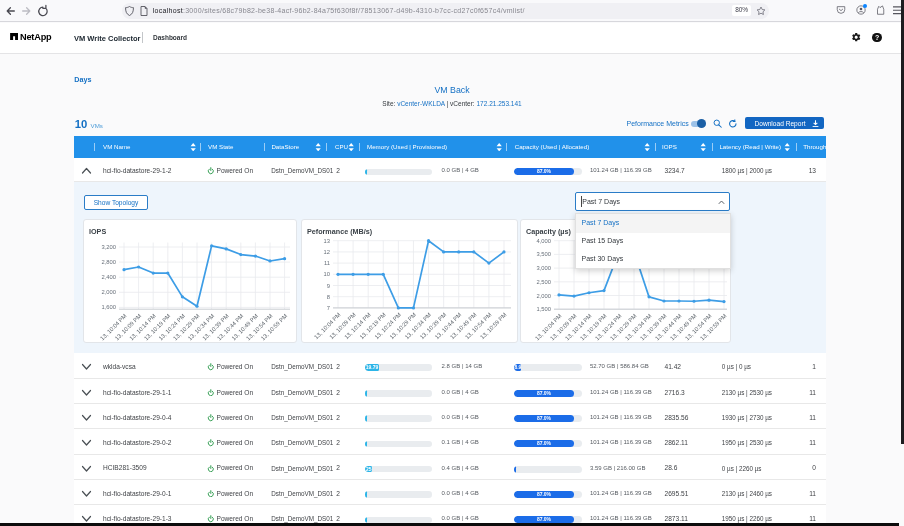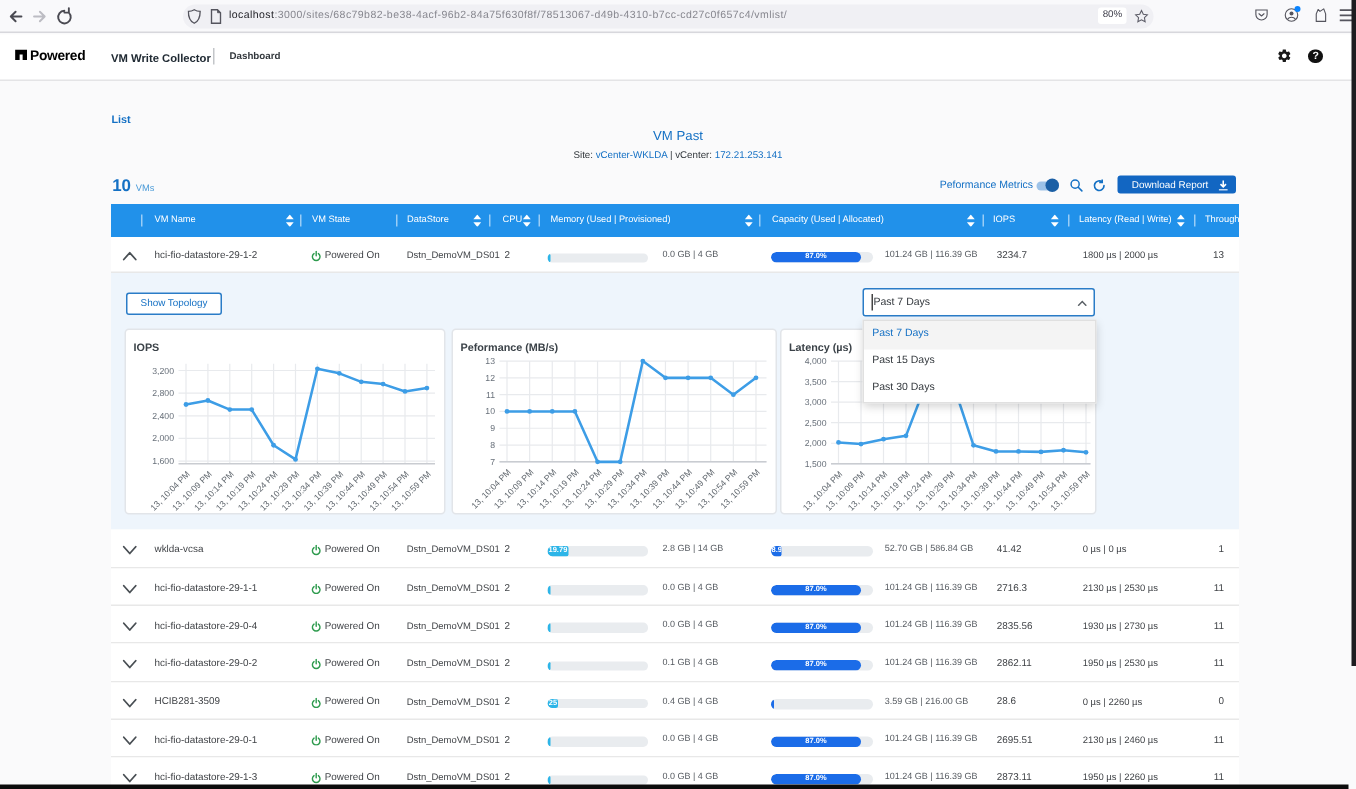--- a/index.html
+++ b/index.html
@@ -36,30 +36,30 @@
 <svg class="abs" style="left:875px;top:5px;" width="10" height="11" viewBox="0 0 24 26">
     <path d="M6 10 l3-7 3 3 6-4 3 8 v12 h-15 z" fill="none" stroke="#55555e" stroke-width="1.8" stroke-linejoin="round"></path>
   </svg>
 <svg class="abs" style="left:893px;top:6.2px;" width="9" height="8.5" viewBox="0 0 9 8.5">
     <path d="M0 0.8 h9 M0 4.2 h9 M0 7.6 h9" stroke="#55555e" stroke-width="1.15"></path>
   </svg>
 <div class="abs" style="left:0;top:22.5px;width:904px;height:31px;background:#fff;border-bottom:1px solid #e4e4e6;"></div>
 <svg class="abs" style="left:9.7px;top:32.9px;" width="8.2" height="7.3" viewBox="0 0 24 22">
     <path d="M0 0 h24 v22 h-9 v-12 h-6 v12 h-9 z" fill="#000"></path>
   </svg>
-<div class="abs" style="left:20px;top:31.8px;font-size:9.2px;font-weight:bold;color:#000;letter-spacing:-0.2px;">Powered</div>
+<div class="abs" style="left:20px;top:31.8px;font-size:9.2px;font-weight:bold;color:#000;letter-spacing:-0.2px;">NetApp</div>
 <div class="abs" style="left:74px;top:33.5px;font-size:7.5px;font-weight:bold;color:#202a33;">VM Write Collector</div>
 <div class="abs" style="left:141.5px;top:31.5px;width:1.5px;height:11px;background:#c3c6c9;"></div>
 <div class="abs" style="left:153px;top:34.4px;font-size:6.5px;font-weight:bold;color:#32373c;">Dashboard</div>
 <svg class="abs" style="left:850.6px;top:32.4px;" width="10.4" height="10.4" viewBox="0 0 24 24">
     <path fill="#1a1a1a" d="M19.14 12.94c.04-.3.06-.61.06-.94 0-.32-.02-.64-.07-.94l2.03-1.58c.18-.14.23-.41.12-.61l-1.92-3.32c-.12-.22-.37-.29-.59-.22l-2.39.96c-.5-.38-1.03-.7-1.62-.94L14.4 2.81c-.04-.24-.24-.41-.48-.41h-3.84c-.24 0-.43.17-.47.41L9.25 5.35c-.59.24-1.13.57-1.62.94L5.24 5.33c-.22-.08-.47 0-.59.22L2.74 8.87c-.12.21-.08.47.12.61l2.03 1.58c-.05.3-.09.63-.09.94s.02.64.07.94l-2.03 1.58c-.18.14-.23.41-.12.61l1.92 3.32c.12.22.37.29.59.22l2.39-.96c.5.38 1.03.7 1.62.94l.36 2.54c.05.24.24.41.48.41h3.84c.24 0 .44-.17.47-.41l.36-2.54c.59-.24 1.13-.56 1.62-.94l2.39.96c.22.08.47 0 .59-.22l1.92-3.32c.12-.22.07-.47-.12-.61l-2.01-1.58zM12 15.6c-1.98 0-3.6-1.62-3.6-3.6s1.62-3.6 3.6-3.6 3.6 1.62 3.6 3.6-1.62 3.6-3.6 3.6z"></path>
   </svg>
 <div class="abs" style="left:872.3px;top:32.8px;width:9.6px;height:9.6px;border-radius:50%;background:#111;color:#fff;font-size:7px;font-weight:bold;text-align:center;line-height:9.8px;">?</div>
-<div class="abs" style="left:74.3px;top:75px;font-size:7.2px;font-weight:bold;color:#1470c4;">List</div>
-<div class="abs" style="left:352px;top:84.5px;width:200px;text-align:center;font-size:8.8px;color:#1470c4;">VM Past</div>
+<div class="abs" style="left:74.3px;top:75px;font-size:7.2px;font-weight:bold;color:#1470c4;">Days</div>
+<div class="abs" style="left:352px;top:84.5px;width:200px;text-align:center;font-size:8.8px;color:#1470c4;">VM Back</div>
 <div class="abs" style="left:252px;top:99.5px;width:400px;text-align:center;font-size:6.5px;color:#33383d;">Site: <span style="color:#1470c4;">vCenter-WKLDA</span> | vCenter: <span style="color:#1470c4;">172.21.253.141</span></div>
 <div class="abs" style="left:74.8px;top:118.4px;font-size:11.3px;font-weight:bold;color:#1470c4;">10 <span style="font-size:6.2px;font-weight:normal;color:#4b9bd8;">VMs</span></div>
 <div class="abs" style="left:626.5px;top:120.2px;font-size:7px;color:#1470c4;">Peformance Metrics</div>
 <div class="abs" style="left:691.2px;top:120.5px;width:14.7px;height:6.6px;background:#9dc2e8;border-radius:3.3px;"></div>
 <div class="abs" style="left:697.3px;top:119.2px;width:9.2px;height:9.2px;background:#1b5fa5;border-radius:50%;"></div>
 <svg class="abs" style="left:712.5px;top:119.3px;" width="9" height="9" viewBox="0 0 24 24">
     <circle cx="10" cy="10" r="7.2" fill="none" stroke="#1470c4" stroke-width="2.6"></circle>
     <line x1="15.5" y1="15.5" x2="22" y2="22" stroke="#1470c4" stroke-width="2.8" stroke-linecap="round"></line>
   </svg>
 <svg class="abs" style="left:727.5px;top:118.8px;" width="9.6" height="9.6" viewBox="0 0 24 24">
@@ -464,21 +464,21 @@
       <circle cx="84.0" cy="71.57" r="1.6" fill="#3d9de6"></circle>
       <circle cx="99.0" cy="32.66" r="1.6" fill="#3d9de6"></circle>
       <circle cx="114.0" cy="32.66" r="1.6" fill="#3d9de6"></circle>
       <circle cx="129.0" cy="77.87" r="1.6" fill="#3d9de6"></circle>
       <circle cx="144.0" cy="81.98" r="1.6" fill="#3d9de6"></circle>
       <circle cx="159.0" cy="81.98" r="1.6" fill="#3d9de6"></circle>
       <circle cx="174.0" cy="82.25" r="1.6" fill="#3d9de6"></circle>
       <circle cx="189.0" cy="81.16" r="1.6" fill="#3d9de6"></circle>
       <circle cx="204.0" cy="82.53" r="1.6" fill="#3d9de6"></circle>
     </svg>
-    <div style="position:absolute;left:6px;top:8px;font-size:7.2px;font-weight:bold;color:#3b4248;">Latency (µs)</div>
+    <div style="position:absolute;left:6px;top:8px;font-size:7.2px;font-weight:bold;color:#3b4248;">Capacity (µs)</div>
   </div>
 <div class="abs" style="left:574.8px;top:192.1px;width:155px;height:19px;background:#fff;border:1px solid #2a7cc7;border-radius:2px;z-index:50;"></div>
 <div class="abs" style="left:582.3px;top:197.5px;font-size:7px;color:#33383d;z-index:51;">Past 7 Days</div>
 <div class="abs" style="left:580.6px;top:196px;width:1px;height:11px;background:#444;z-index:51;"></div>
 <svg class="abs" style="left:717.5px;top:199.5px;z-index:51;" width="7" height="4.5" viewBox="0 0 7 4.5">
     <path d="M0.8 3.8 L3.5 1 L6.2 3.8" fill="none" stroke="#5a6066" stroke-width="1"></path>
   </svg>
 <div class="abs" style="left:574.8px;top:213.3px;width:156px;height:56px;background:#fff;border:1px solid #e0e0e0;box-shadow:0 2px 6px rgba(0,0,0,0.18);z-index:50;"></div>
 <div class="abs" style="left:575.8px;top:214.3px;width:154px;height:18.4px;background:#f4f4f4;z-index:51;"></div>
 <div class="abs" style="left:581.5px;top:219.2px;font-size:7px;color:#1470c4;z-index:52;">Past 7 Days</div>

